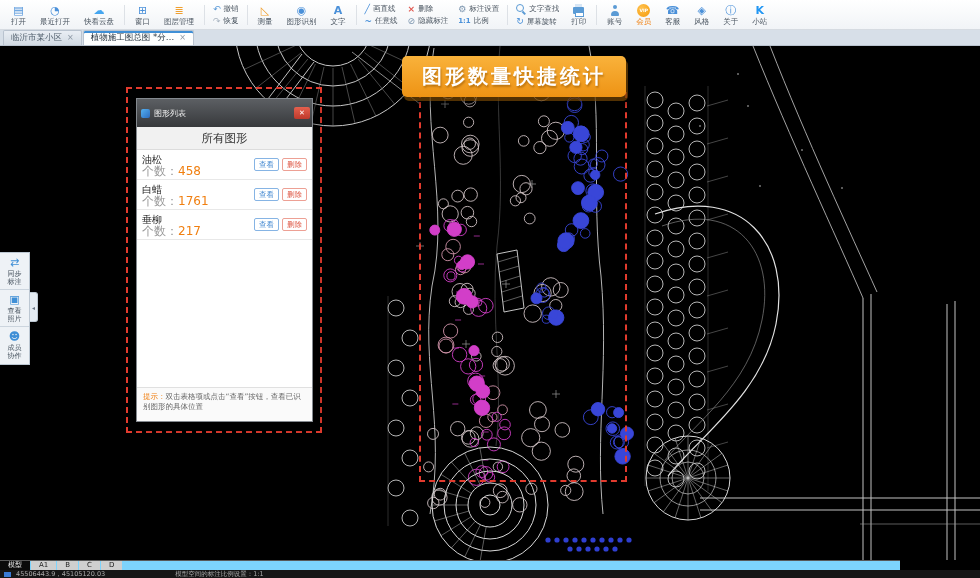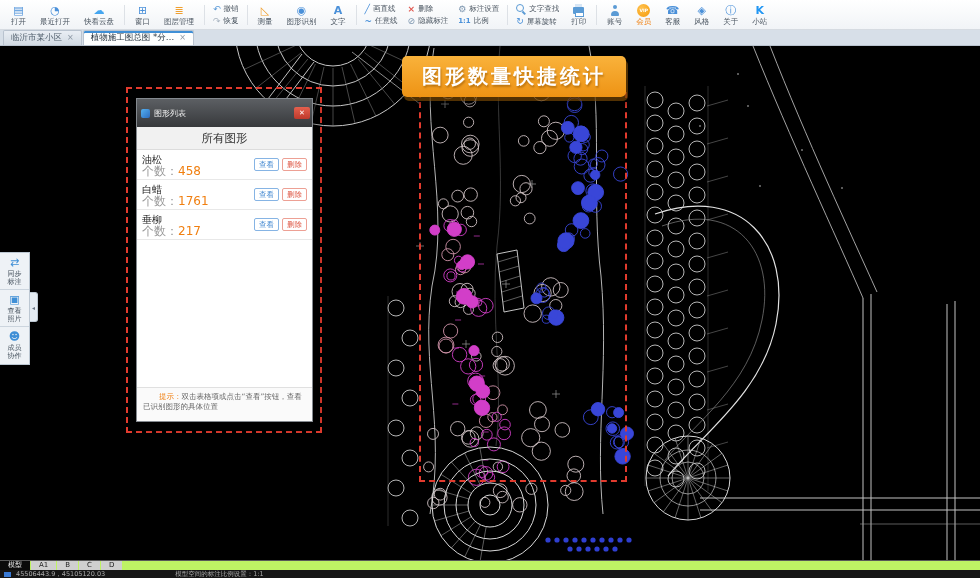--- a/index.html
+++ b/index.html
@@ -66,36 +66,36 @@
   .dlg-row { height:30px; border-bottom:1px solid #e8e8e8; display:flex; align-items:center; padding:0 5px; }
   .dlg-row-info { flex:1; display:flex; flex-direction:column; gap:2px; }
   .dlg-row-name { font-size:10px; color:#1c1c1c; line-height:10px; }
   .dlg-row-count { font-size:12px; color:#9a9a9a; line-height:8px; }
   .dlg-row-count .cnt { color:#f07f10; }
   .dlg-btn { font-size:7.5px; background:#fff; border-radius:2px; padding:1.5px 4px; line-height:8px; }
   .btn-view { color:#3f86d0; border:1px solid #86b4e4; margin-right:3px; }
   .btn-del { color:#e0604e; border:1px solid #eda094; }
   .dlg-footer { flex:0 0 auto; min-height:34px; background:#fafafa; border-top:1px solid #e0e0e0; padding:4px 6px;
     font-size:7.5px; line-height:10px; color:#666; }
-  .hint-prefix { color:#f07f10;margin-left:16px; }
+  .hint-prefix { color:#f07f10; }
 
   
   .left-panel { position:absolute; left:0; top:252px; width:30px; z-index:45;
     background:#eef2f6; border:1px solid #bcc7d2; border-left:none; }
   .lp-btn { height:37px; display:flex; flex-direction:column; align-items:center; justify-content:center; gap:2px; border-bottom:1px solid #ccd5de; }
   .lp-btn:last-child { border-bottom:none; }
   .lp-ico { font-size:11px; line-height:11px; color:#3f8fd6; }
   .lp-label { font-size:7px; line-height:8px; color:#44505c; width:16px; text-align:center; }
   .lp-collapse { position:absolute; left:30px; top:292px; width:8px; height:30px; z-index:45;
     background:#e4ebf2; border:1px solid #bcc7d2; border-left:none; border-radius:0 3px 3px 0;
     display:flex; align-items:center; justify-content:center; font-size:6px; color:#6a7684; }
 
   
-  .sheetbar { position:absolute; top:560px; left:0; width:980px; height:10px; z-index:40;
-    background:#bef264; border-top:1px solid #585858; display:flex; align-items:stretch; }
+  .sheetbar { position:absolute; top:560px; left:0; width:900px; height:10px; z-index:40;
+    background:#7dd3fc; border-top:1px solid #585858; display:flex; align-items:stretch; }
   .sheet-tab { font-size:7px; line-height:9px; display:flex; align-items:center; justify-content:center; padding:0 8px; margin-right:1px; }
   .sheet-tab.active { background:#0a0a0a; color:#eee; }
   .sheet-tab.normal { background:#cfcfcf; color:#222; }
   .statusbar { position:absolute; top:570px; left:0; width:980px; height:8px; z-index:40;
     background:#161616; color:#a8a8a8; font-size:6.5px; line-height:8px; display:flex; align-items:center; }
   .sb-icon { width:7px; height:5px; background:#3a7bd5; margin:0 5px 0 4px; flex:0 0 auto; }
   .sb-left { margin-right:70px; white-space:nowrap; }
   .sb-center { white-space:nowrap; }
 </style>
 </head>

